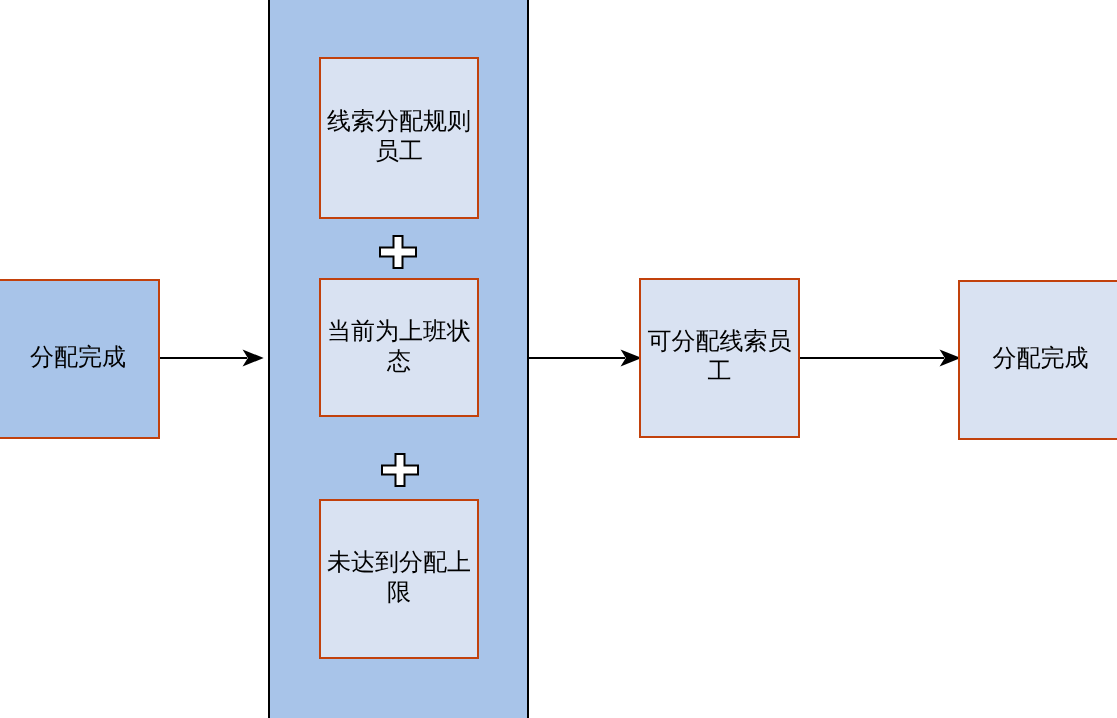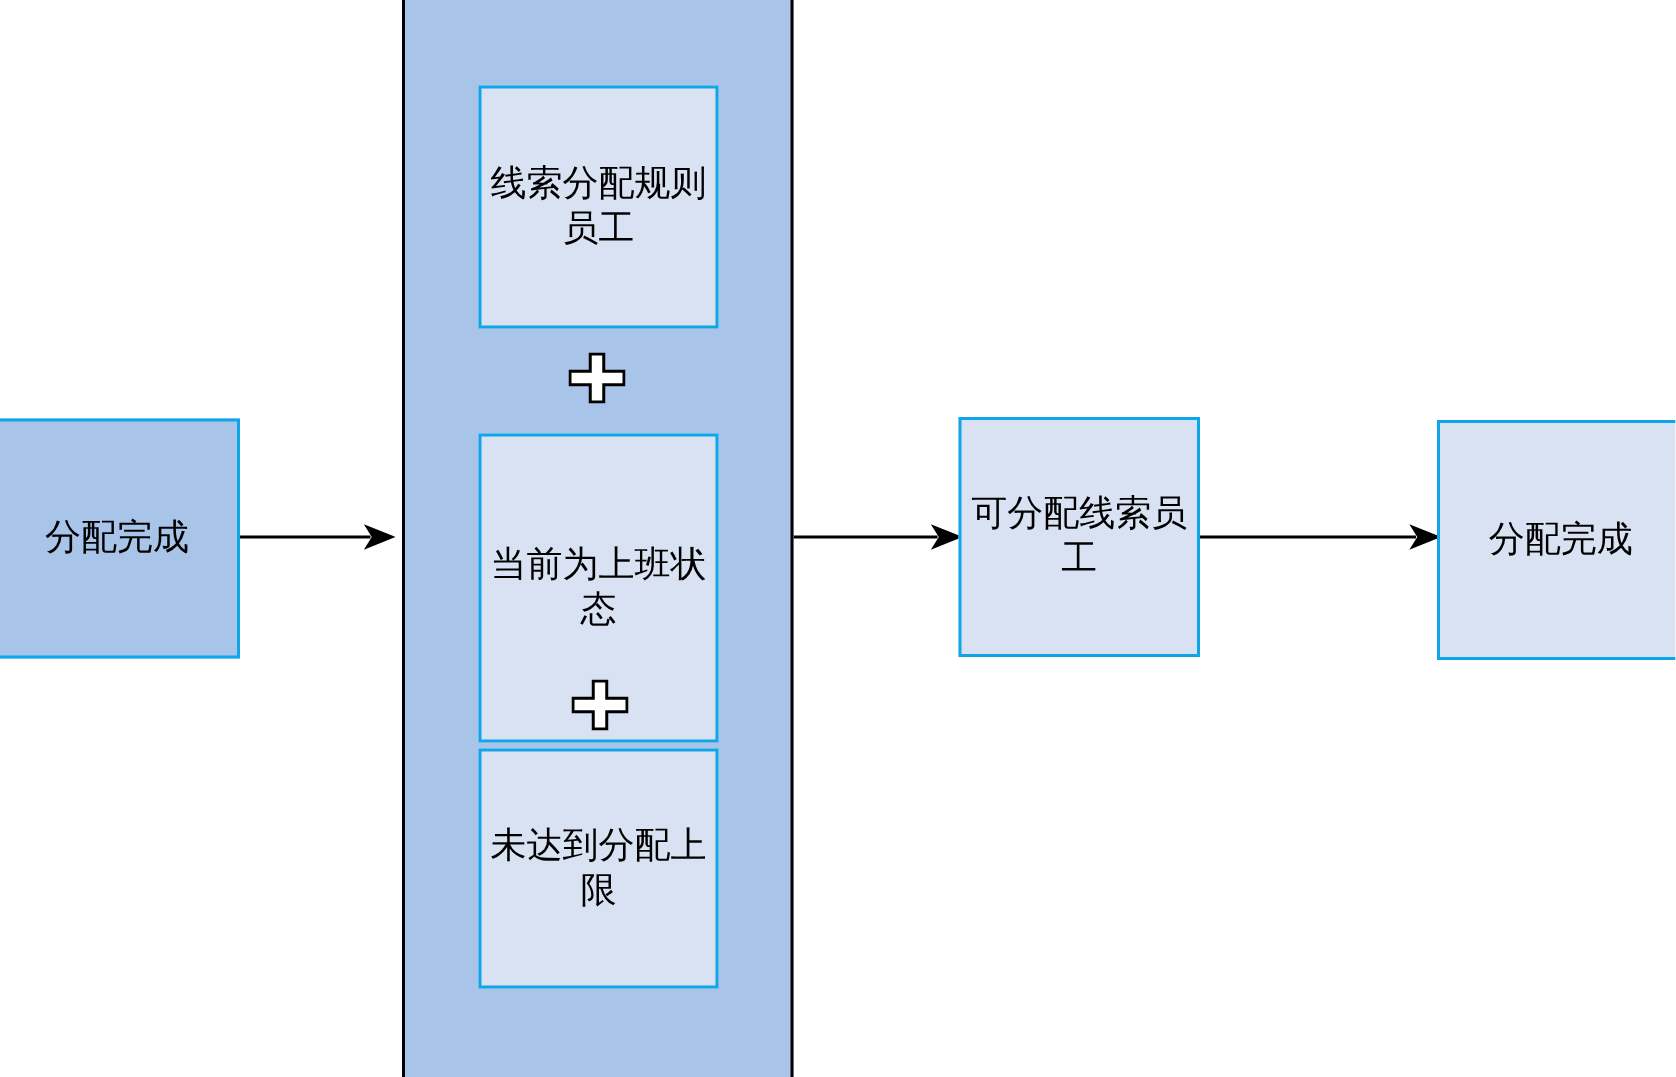--- a/index.html
+++ b/index.html
@@ -8,39 +8,40 @@
     width: 1117px;
     height: 718px;
     overflow: hidden;
     background: #ffffff;
     font-family: "Liberation Sans", sans-serif;
     color: #000000;
   }
   .node {
     position: absolute;
     box-sizing: border-box;
-    border: 2px solid #0ea5e9;
+    border: 2px solid #c2410c;
     display: flex;
     flex-direction: column;
     align-items: center;
     justify-content: center;
     text-align: center;
     font-size: 24px;
     line-height: 30px;
+    font-family: Liberation Mono, monospace;
   }
   .fill-medium { background: #A8C4E9; }
   .fill-light  { background: #D9E2F2; }
 
   
   .node-new-lead   { left: -4px;  top: 279px; width: 164px; height: 160px; }
   
   .and-group       { position: absolute; box-sizing: border-box; border: 2px solid #000000;
                      left: 268px; top: -4px; width: 261px; height: 726px; background: #A8C4E9; }
   .node-rules      { left: 319px; top: 57px;  width: 160px; height: 162px; }
-  .node-on-duty    { left: 319px; top: 278px; width: 160px; height: 206px; margin-top: 11px; }
+  .node-on-duty    { left: 319px; top: 278px; width: 160px; height: 139px; }
   .node-limit      { left: 319px; top: 499px; width: 160px; height: 160px; }
   .node-assignable { left: 639px; top: 278px; width: 161px; height: 160px; }
   
   .node-complete   { left: 958px; top: 280px; width: 165px; height: 160px; }
 
   .plus-op { position: absolute; width: 38px; height: 34px; }
   .plus-1 { left: 379px; top: 235px; }
   .plus-2 { left: 381px; top: 453px; }
 
   .connectors { position: absolute; left: 0; top: 0; width: 1117px; height: 718px; pointer-events: none; }

